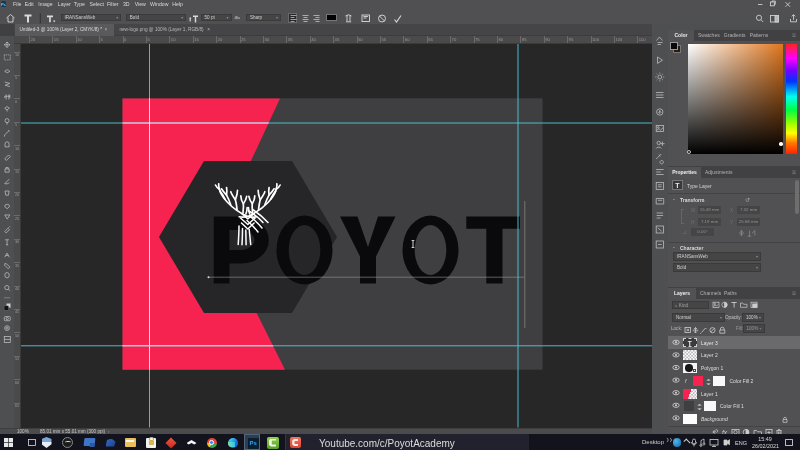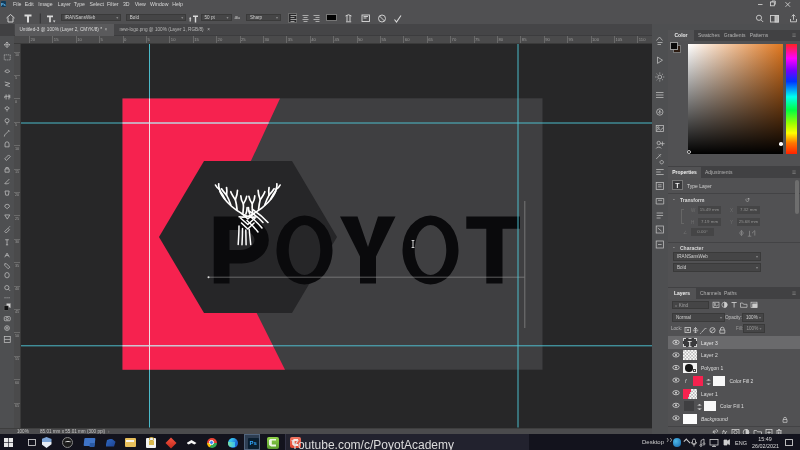--- a/index.html
+++ b/index.html
@@ -530,21 +530,21 @@
     <div class="abs" style="left:244px;top:0;width:16px;height:16px;background:#2e3e52;border:0.6px solid #51657e;">
         <div class="abs" style="left:3px;top:3px;width:10.5px;height:10.5px;background:#0a1e2f;border-radius:1px;color:#31a8ff;font-size:6px;font-weight:bold;text-align:center;line-height:10.5px;">Ps</div>
       </div>
     <div class="abs" style="left:266.5px;top:2.5px;width:12px;height:12px;background:linear-gradient(180deg,#8fd24a,#5a9e2e);border-radius:2px;">
         <div class="abs" style="left:2.5px;top:2px;width:7px;height:8px;background:#eef7e6;clip-path:polygon(100% 0,30% 0,0 20%,0 80%,30% 100%,100% 100%,100% 75%,40% 75%,40% 25%,100% 25%);"></div>
       </div>
     <div class="abs" style="left:285px;top:0;width:244px;height:16px;background:#22222e;border-left:0.5px solid #333344;">
       <div class="abs" style="left:4px;top:3.2px;width:10.5px;height:10.5px;background:linear-gradient(180deg,#f07561,#e04530);border-radius:2px;">
           <div class="abs" style="left:2.2px;top:1.8px;width:6px;height:7px;background:#fdeae6;clip-path:polygon(100% 0,30% 0,0 20%,0 80%,30% 100%,100% 100%,100% 72%,40% 72%,40% 28%,100% 28%);"></div>
         </div>
-      <div class="abs" style="left:5px;top:3.5px;font-size:12px;color:#dcdcdc;">Youtube.com/c/PoyotAcademy</div>
+      <div class="abs" style="left:33px;top:3.5px;font-size:10px;color:#dcdcdc;">Youtube.com/c/PoyotAcademy</div>
     </div>
     <div class="abs" style="left:642px;top:5px;font-size:6px;color:#cfcfcf;">Desktop</div>
     <div class="abs" style="left:666px;top:3px;font-size:4px;color:#999;">❯❯</div>
     <div class="abs" style="left:672.5px;top:4px;width:8.5px;height:8.5px;border-radius:50%;background:radial-gradient(circle at 35% 35%, #4db8e8, #1565a8);"></div>
     <div class="abs" style="left:684px;top:6px;width:6px;height:4px;border-top:1.2px solid #ccc;border-left:1.2px solid #ccc;transform:rotate(45deg);"></div>
     <svg class="abs" style="left:691px;top:4px;" width="56" height="10">
       <g fill="none" stroke="#cfcfcf" stroke-width="0.8">
         <rect x="1.5" y="1" width="3" height="5" rx="1.5"></rect>
           <path d="M0.5,4 a2.5,2.5 0 0 0 5,0 M3,6.5 v2"></path>
         <path d="M10,6.5 v-4 l3,-1.5 v4 M10,6.5 a1,1 0 1 1 -0.1,0 M13,5 a1,1 0 1 1 -0.1,0"></path>

